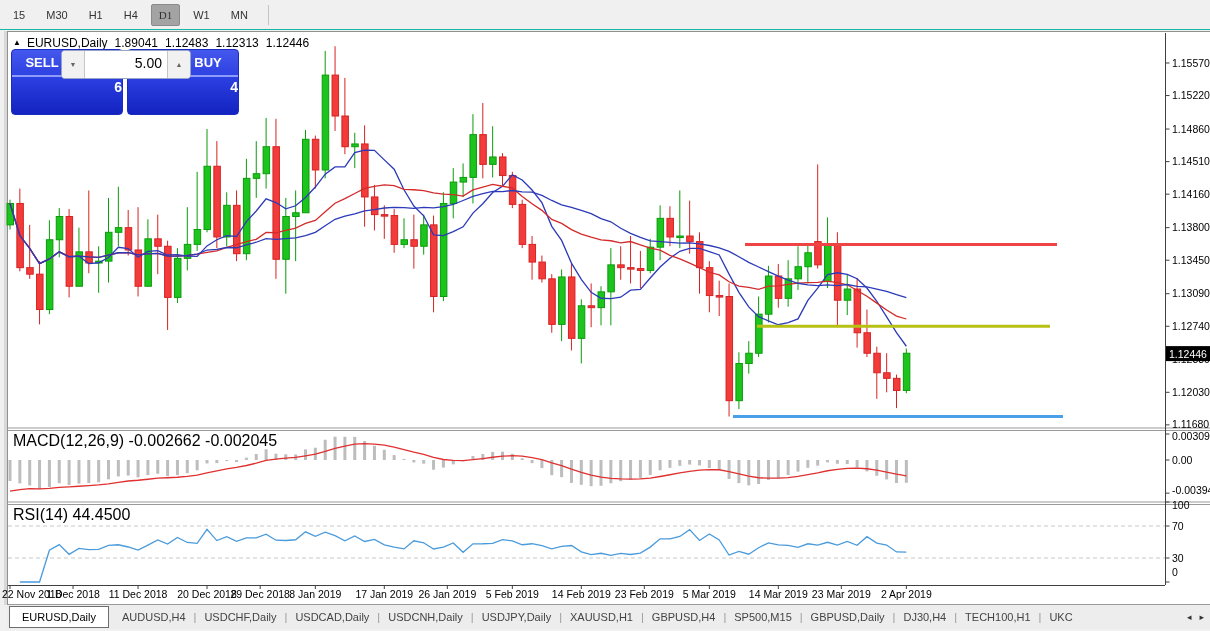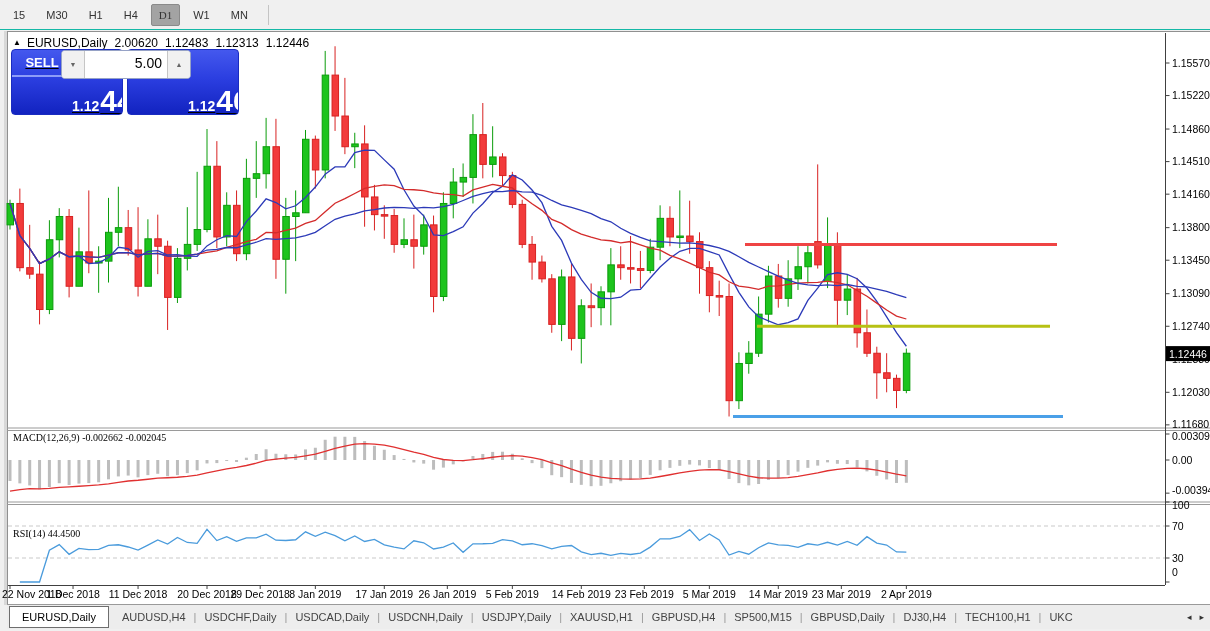--- a/index.html
+++ b/index.html
@@ -34,21 +34,21 @@
   }
   #chart-title .tri{font-size:8px;line-height:8px;margin-right:-1px;cursor:pointer;}
   
   #trade-panel{
     position:absolute;left:11px;top:49px;width:228px;height:66px;z-index:5;
     display:flex;gap:4px;
   }
   .tp-half{
     flex:1;border-radius:4px;overflow:hidden;
     background:linear-gradient(180deg,#4458ee 0%,#2b3ee0 45%,#1223c0 100%);
-    border:1px solid #1a2cc0;display:flex;flex-direction:row;cursor:pointer;text-decoration:underline;
+    border:1px solid #1a2cc0;display:flex;flex-direction:column;cursor:pointer;
   }
   .tp-toprow{height:26px;display:flex;align-items:center;}
   .tp-btn-label{
     width:60px;text-align:center;color:#fff;font-size:13px;font-weight:bold;
     border-bottom:2px solid #8d9cf8;line-height:24px;height:24px;margin-top:2px;
   }
   .tp-half.buy .tp-btn-label{margin-left:auto;}
   .tp-price{
     flex:1;display:flex;justify-content:flex-end;align-items:baseline;
     color:#fff;padding-top:2px;
@@ -62,23 +62,23 @@
   }
   .spin-btn{
     width:23px;background:#f1f1f1;border:none;color:#666;font-size:7px;
     border-right:1px solid #c6c6c6;cursor:pointer;padding:0;
   }
   .spin-btn.up{border-right:none;border-left:1px solid #c6c6c6;}
   #vol-value{
     flex:1;font-size:14px;color:#000;text-align:right;line-height:25px;padding-right:5px;
   }
   
-  .ind-label{position:absolute;left:13px;z-index:4;font-size:10px;color:#000;font-family:Liberation Serif, serif;}
+  .ind-label{position:absolute;left:13px;z-index:4;font-size:16px;color:#000;}
   #macd-label{top:432px;}
-  #rsi-label{top:528px;}
+  #rsi-label{top:506px;}
   
   #tabbar{
     position:absolute;left:7px;top:604px;width:1203px;height:24px;z-index:4;
     background:#ededed;border-top:1px solid #9a9a9a;
     display:flex;align-items:center;font-size:11px;color:#444;
   }
   .tab{padding:3px 8px;white-space:nowrap;cursor:pointer;}
   .tab.active{
     background:#fff;border:1px solid #6e6e6e;color:#000;
     padding:4px 12px;margin-left:2px;margin-right:5px;
@@ -484,21 +484,21 @@
       <line x1="841.34" y1="585.5" x2="841.34" y2="589" stroke="#404040"></line>
       <text x="841.34" y="598" font-size="10.5" font-family="Liberation Sans, sans-serif" fill="#000" text-anchor="middle">23 Mar 2019</text>
       <line x1="906.35" y1="585.5" x2="906.35" y2="589" stroke="#404040"></line>
       <text x="906.35" y="598" font-size="10.5" font-family="Liberation Sans, sans-serif" fill="#000" text-anchor="middle">2 Apr 2019</text>
     </g>
   </svg>
 
 <div id="chart-title">
   <span class="tri">▲</span>
   <span>EURUSD,Daily</span>
-  <span>2.00620</span>
+  <span>1.89041</span>
   <span>1.12483</span>
   <span>1.12313</span>
   <span>1.12446</span>
 </div>
 
 <div id="trade-panel">
   <div class="tp-half sell">
     <div class="tp-toprow">
       <div class="tp-btn-label">SELL</div>
     </div>

